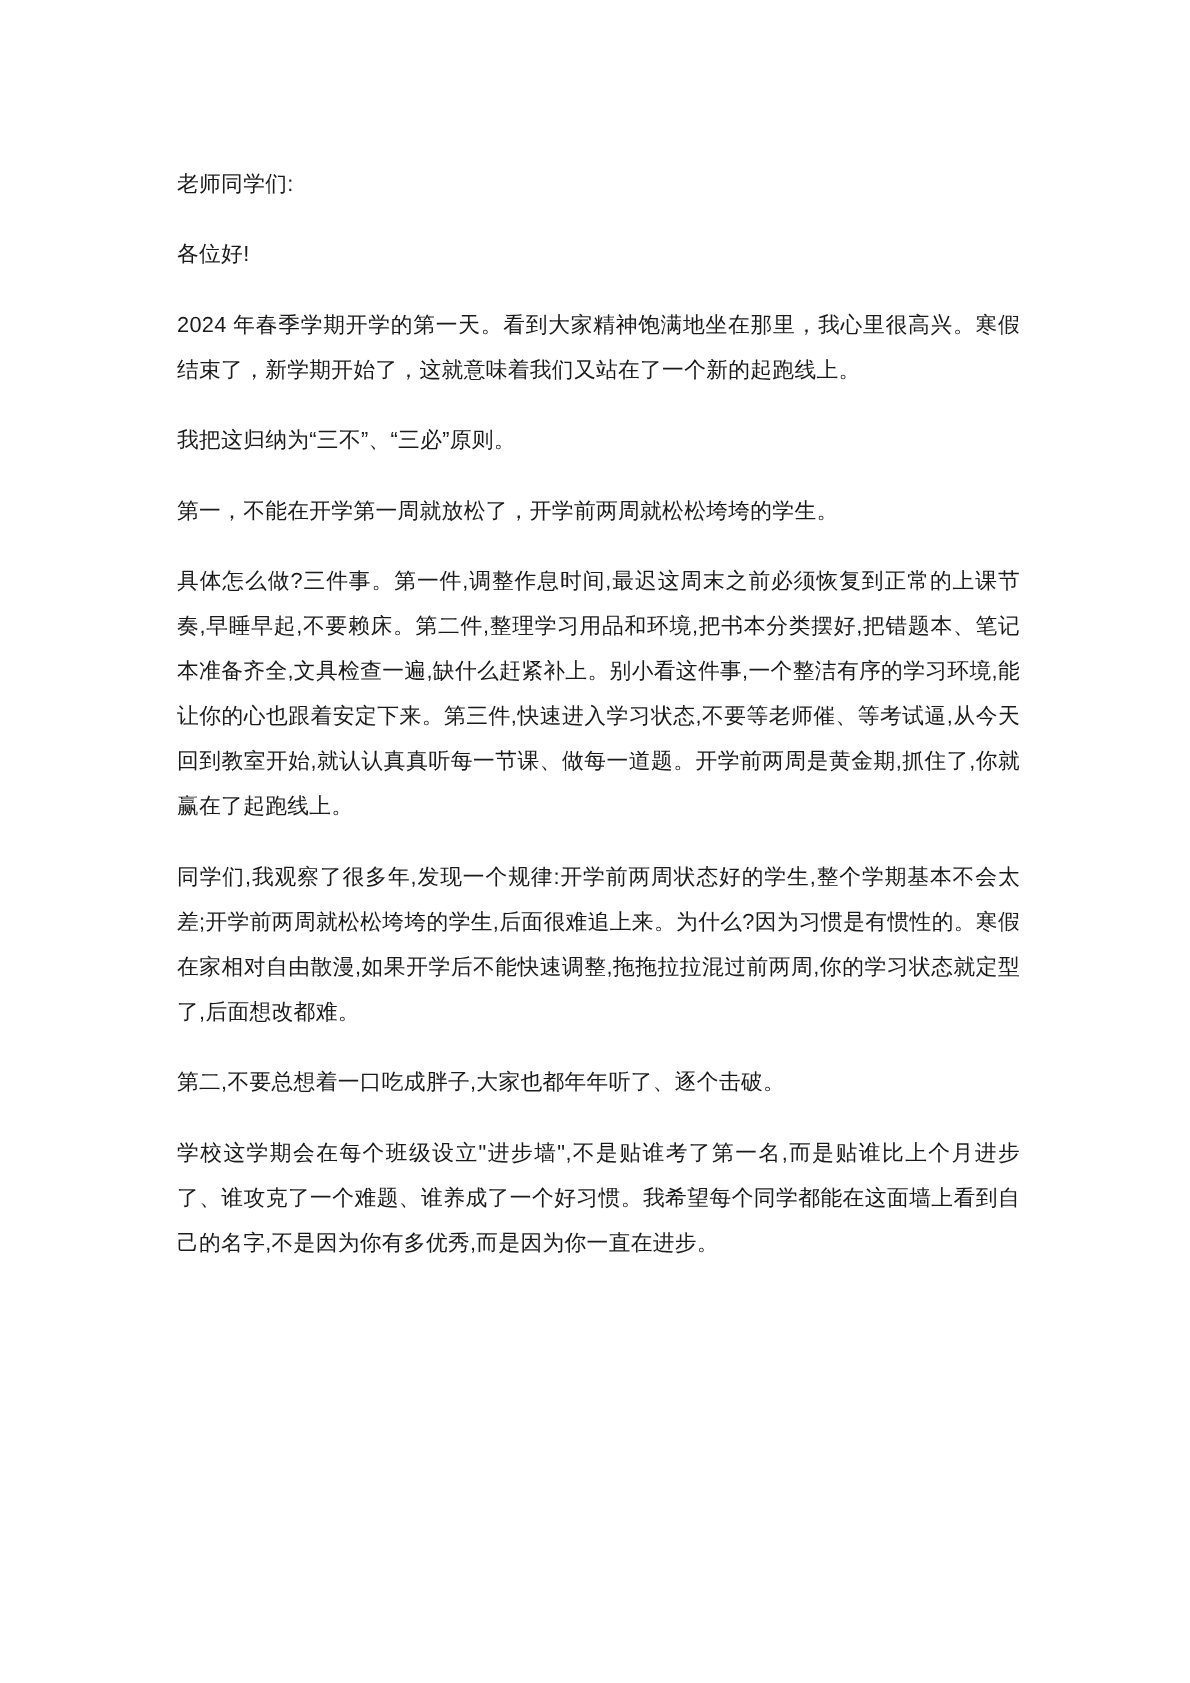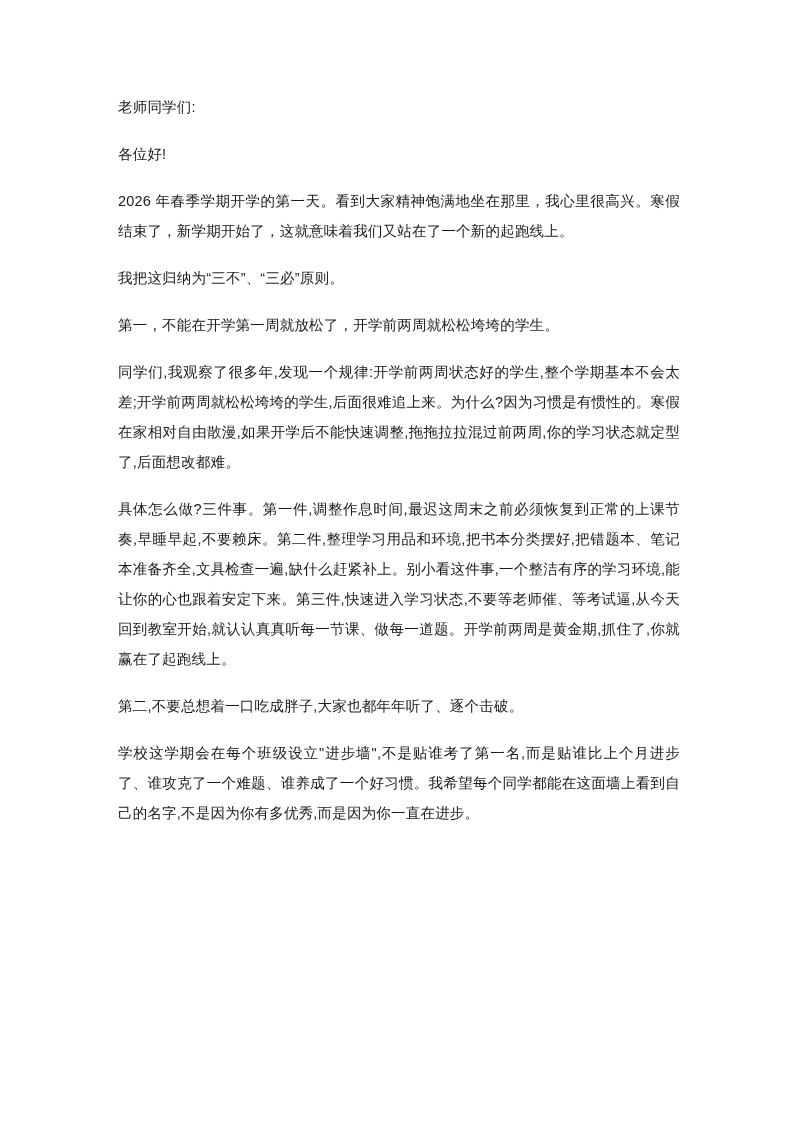--- a/index.html
+++ b/index.html
@@ -19,39 +19,39 @@
   .doc-body {
     position: absolute;
     left: 118px;
     top: 92px;
     width: 562px;
   }
   .para {
     font-size: 14.5px;
     line-height: 30px;
     color: #1a1a1a;
-    margin: 0 0 17px 0;
+    margin: 16px 0 17px 0;
     text-align: justify;
     text-justify: inter-ideograph;
     letter-spacing: 0.2px;
     word-break: break-all;
   }
   .para:last-child {
     margin-bottom: 0;
   }
 </style>
 </head>
 <body>
 
 <div class="page">
   <div class="doc-body">
     <p class="para">老师同学们:</p>
     <p class="para">各位好!</p>
-    <p class="para">2026 年春季学期开学的第一天。看到大家精神饱满地坐在那里，我心里很高兴。寒假结束了，新学期开始了，这就意味着我们又站在了一个新的起跑线上。</p>
+    <p class="para">2024 年春季学期开学的第一天。看到大家精神饱满地坐在那里，我心里很高兴。寒假结束了，新学期开始了，这就意味着我们又站在了一个新的起跑线上。</p>
     <p class="para">我把这归纳为“三不”、“三必”原则。</p>
     <p class="para">第一，不能在开学第一周就放松了，开学前两周就松松垮垮的学生。</p>
+    <p class="para">具体怎么做?三件事。第一件,调整作息时间,最迟这周末之前必须恢复到正常的上课节奏,早睡早起,不要赖床。第二件,整理学习用品和环境,把书本分类摆好,把错题本、笔记本准备齐全,文具检查一遍,缺什么赶紧补上。别小看这件事,一个整洁有序的学习环境,能让你的心也跟着安定下来。第三件,快速进入学习状态,不要等老师催、等考试逼,从今天回到教室开始,就认认真真听每一节课、做每一道题。开学前两周是黄金期,抓住了,你就赢在了起跑线上。</p>
     <p class="para">同学们,我观察了很多年,发现一个规律:开学前两周状态好的学生,整个学期基本不会太差;开学前两周就松松垮垮的学生,后面很难追上来。为什么?因为习惯是有惯性的。寒假在家相对自由散漫,如果开学后不能快速调整,拖拖拉拉混过前两周,你的学习状态就定型了,后面想改都难。</p>
-    <p class="para">具体怎么做?三件事。第一件,调整作息时间,最迟这周末之前必须恢复到正常的上课节奏,早睡早起,不要赖床。第二件,整理学习用品和环境,把书本分类摆好,把错题本、笔记本准备齐全,文具检查一遍,缺什么赶紧补上。别小看这件事,一个整洁有序的学习环境,能让你的心也跟着安定下来。第三件,快速进入学习状态,不要等老师催、等考试逼,从今天回到教室开始,就认认真真听每一节课、做每一道题。开学前两周是黄金期,抓住了,你就赢在了起跑线上。</p>
     <p class="para">第二,不要总想着一口吃成胖子,大家也都年年听了、逐个击破。</p>
     <p class="para">学校这学期会在每个班级设立"进步墙",不是贴谁考了第一名,而是贴谁比上个月进步了、谁攻克了一个难题、谁养成了一个好习惯。我希望每个同学都能在这面墙上看到自己的名字,不是因为你有多优秀,而是因为你一直在进步。</p>
 
   </div>
 </div>
 
 </body></html>

